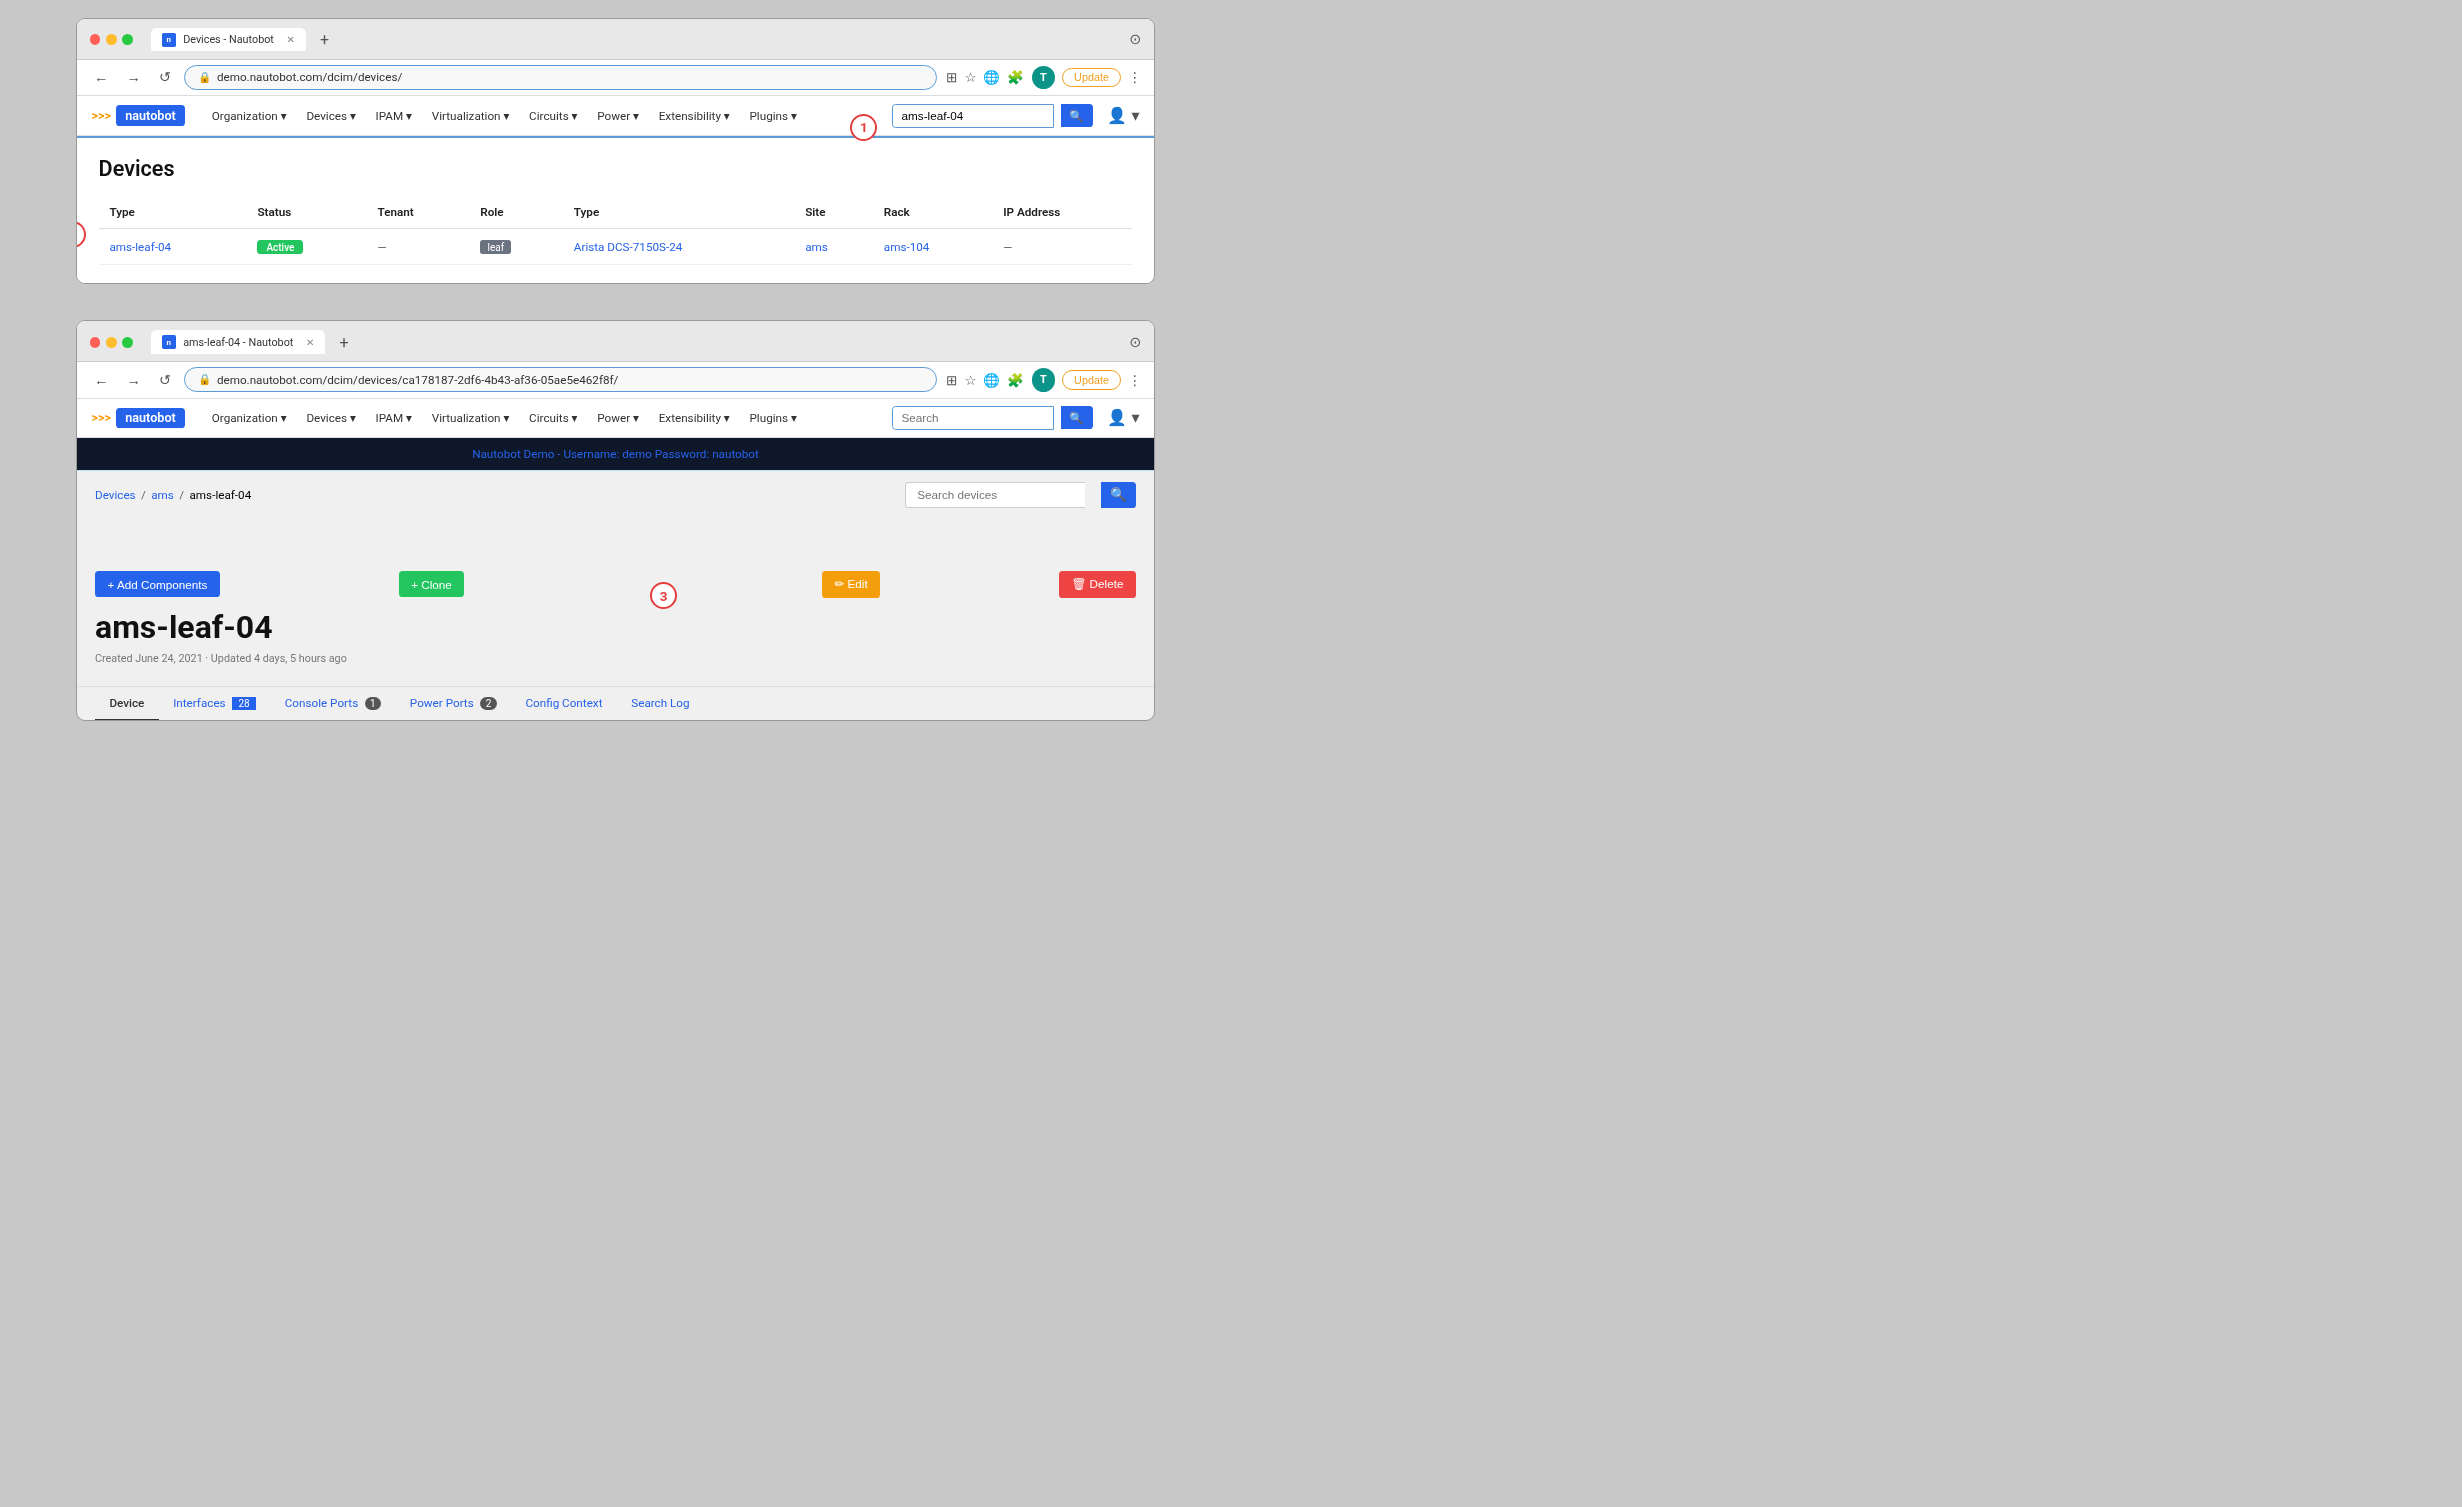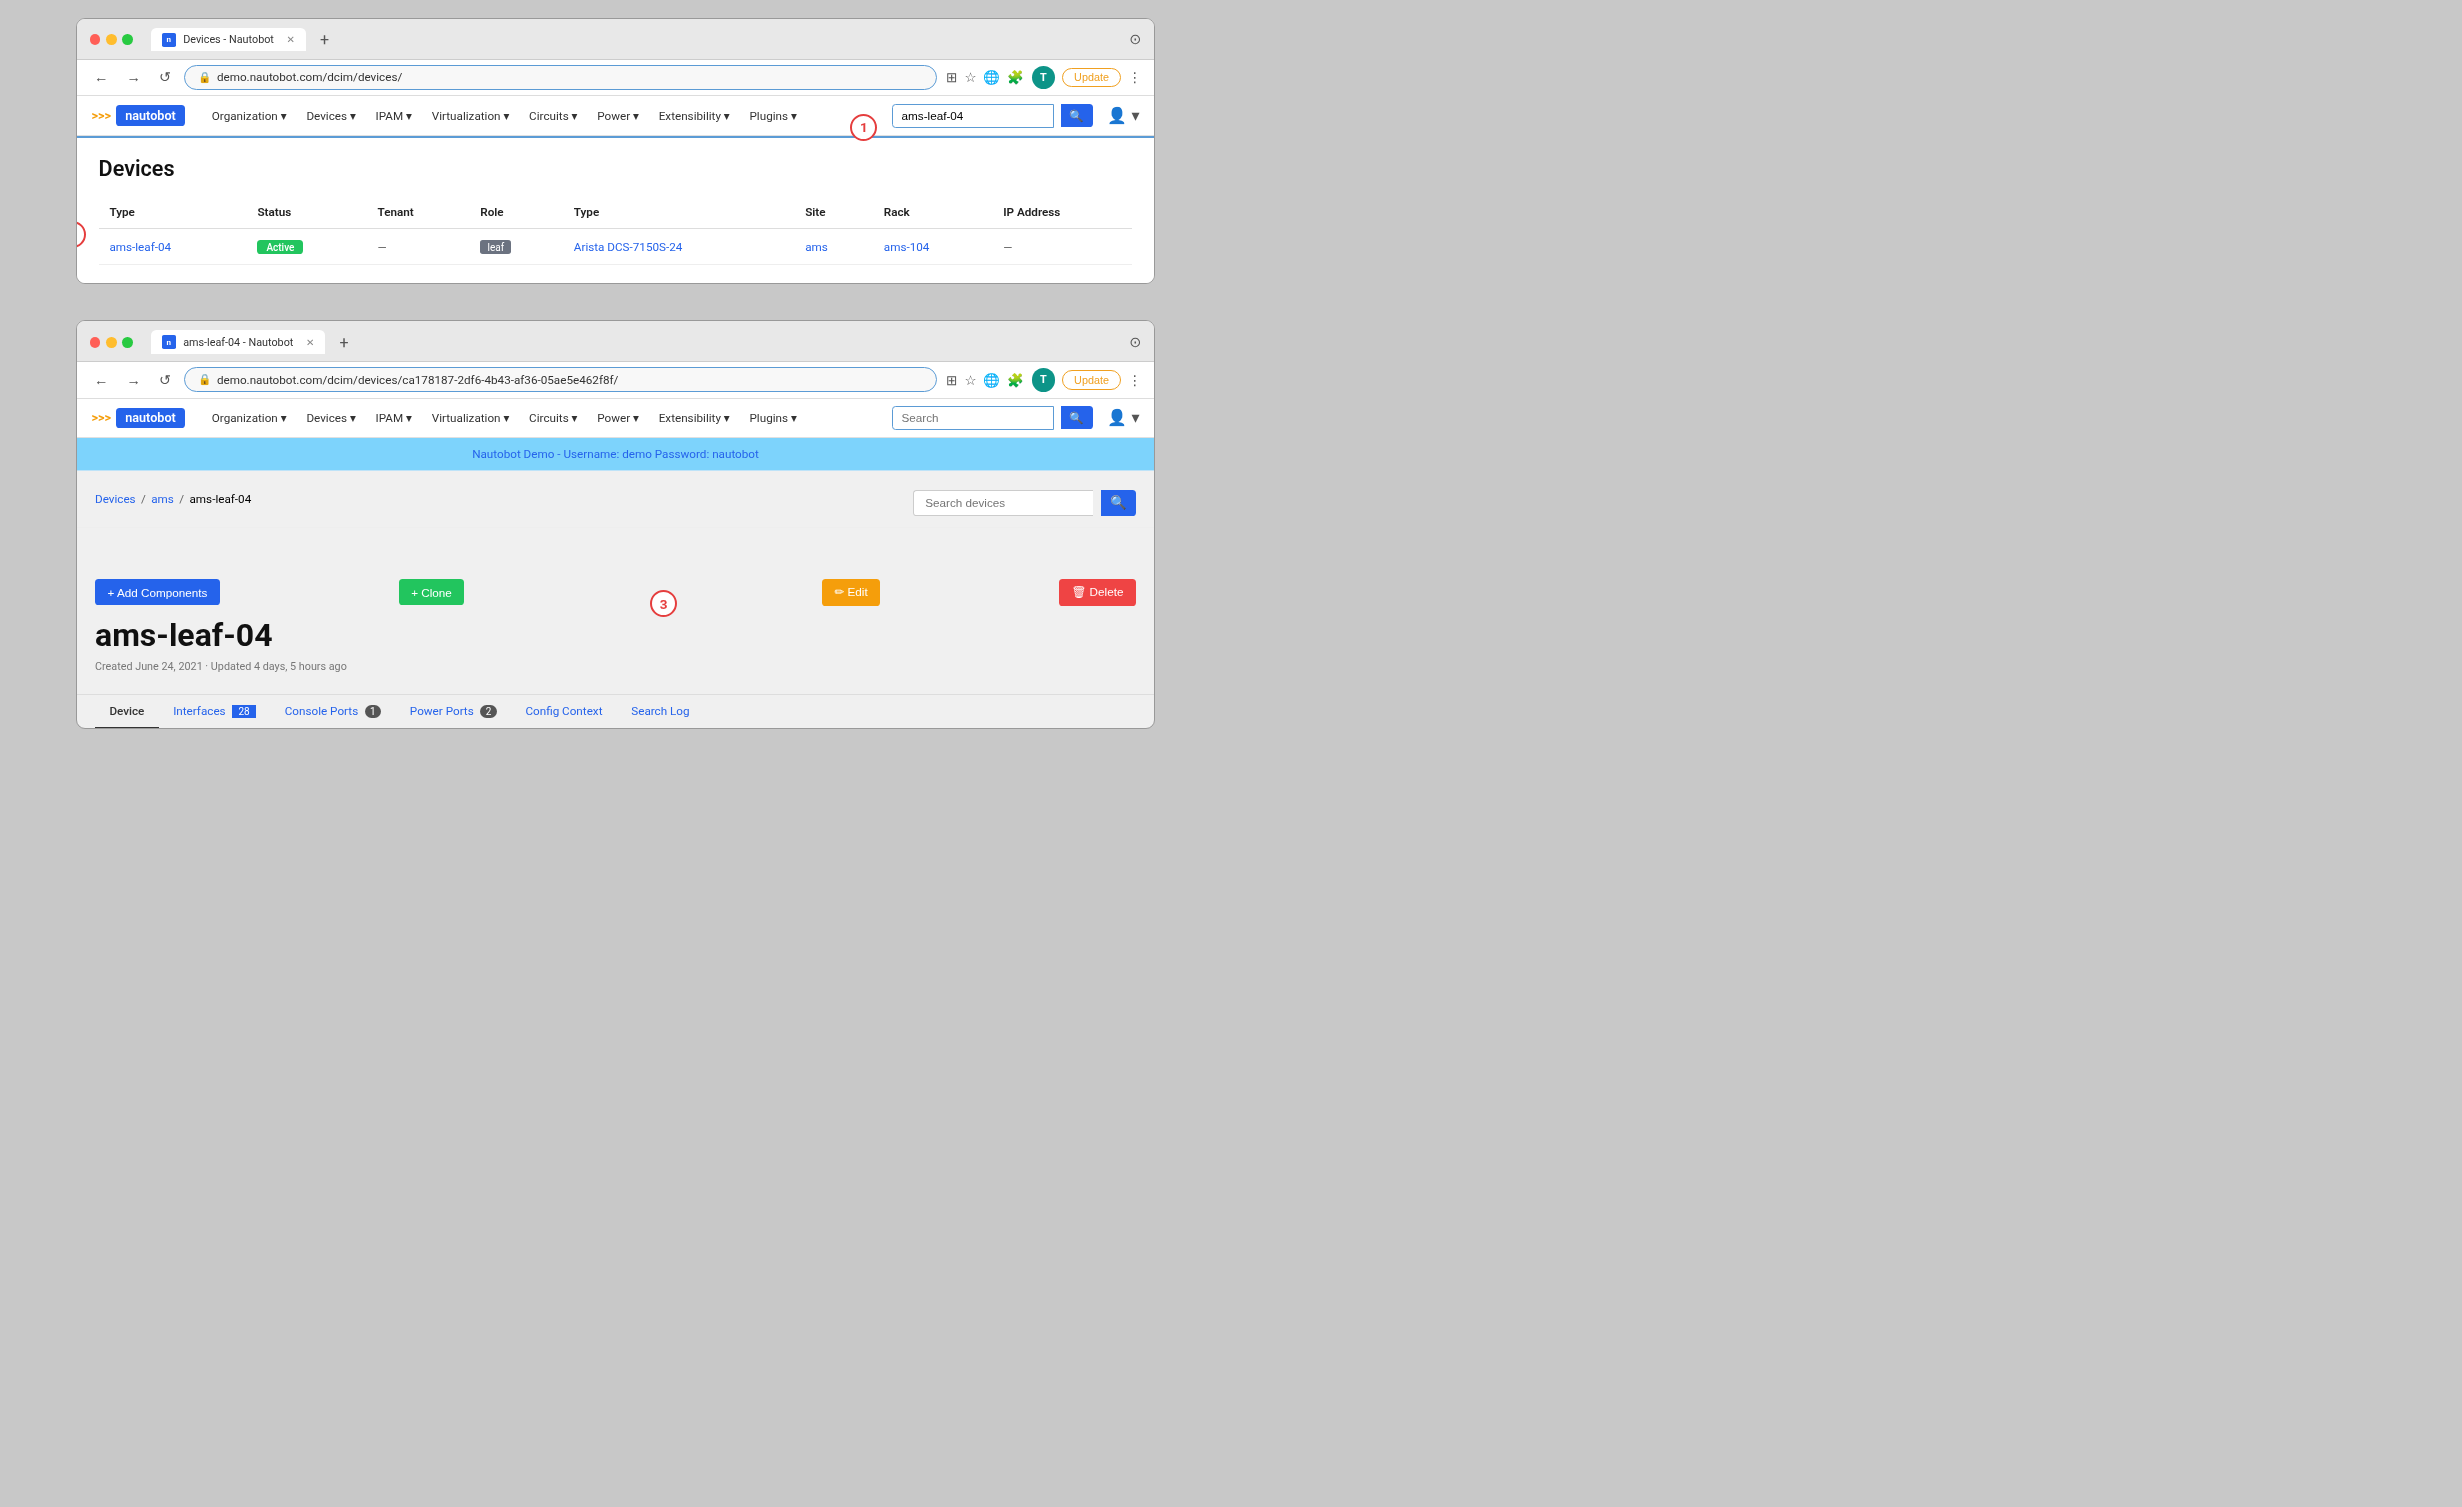--- a/index.html
+++ b/index.html
@@ -247,21 +247,21 @@
       background: #6b7280;
       color: white;
       padding: 1.8px 7.2px;
       border-radius: 2.7px;
       font-size: 10px;
     }
     .em-dash { color: #555; }
 
     
     .demo-banner {
-      background: #7dd3fc;
+      background: #0f172a;
       text-align: center;
       padding: 9px;
       font-size: 11.7px;
       color: #2563eb;
       border-bottom: 0.9px solid #bee3f8;
     }
 
     .breadcrumb-bar {
       display: flex;
       align-items: center;
@@ -274,22 +274,21 @@
       align-items: center;
       gap: 5.4px;
       font-size: 11.7px;
     }
     .breadcrumb a { color: #2563eb; text-decoration: none; }
     .breadcrumb-sep { color: #666; }
 
     .breadcrumb-search {
       display: flex;
       align-items: center;
-      gap: 8px;
-      margin-top: 8px;
+      gap: 16px;
     }
     .breadcrumb-search input {
       border: 1.3px solid #ccc;
       border-right: none;
       padding: 5.4px 10.8px;
       font-size: 11.7px;
       border-radius: 3.6px 0 0 3.6px;
       outline: none;
       width: 180px;
     }

